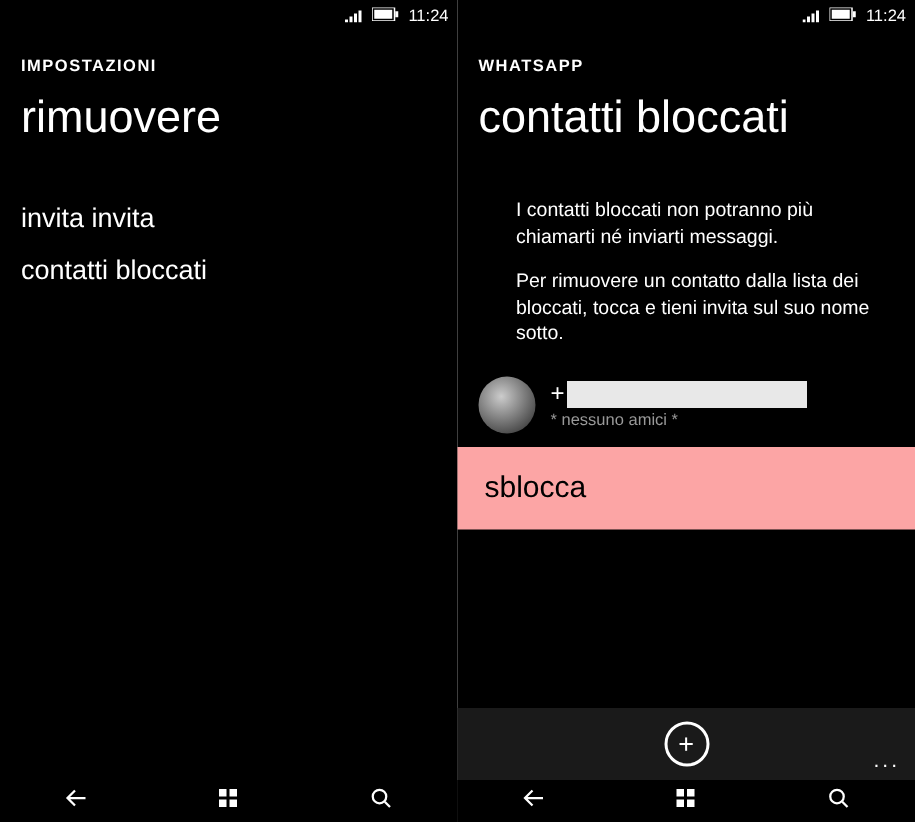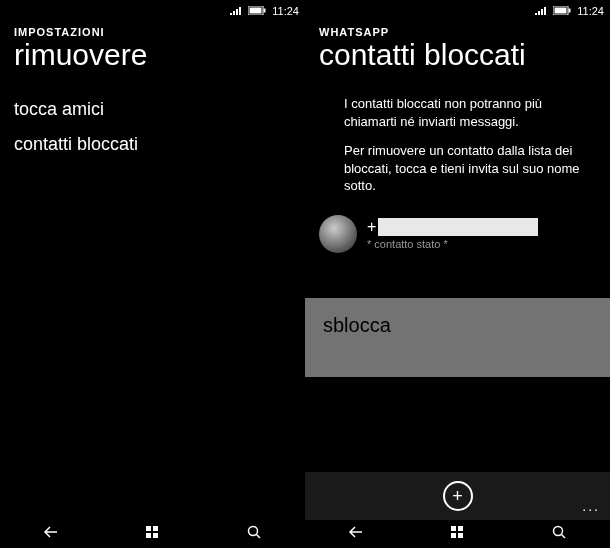--- a/index.html
+++ b/index.html
@@ -10,20 +10,21 @@
       display: flex;
       overflow: hidden;
     }
     .phone {
       width: 305px; height: 548px;
       background: #000;
       color: #fff;
       position: relative;
       display: flex;
       flex-direction: column;
+      gap: 12px;
     }
     .statusbar {
       height: 20px;
       display: flex;
       align-items: center;
       justify-content: flex-end;
       padding: 2px 6px 0 6px;
       font-size: 11px;
       gap: 6px;
     }
@@ -79,23 +80,23 @@
     }
     .plus { font-size: 16px; color: #fff; }
     .redact {
       width: 160px; height: 18px; background: #e8e8e8;
     }
     .status-text { font-size: 11px; color: #999; padding-top: 2px; }
     .context-menu {
       position: absolute;
       left: 0; right: 0;
       top: 298px;
-      background: #737373;
+      background: #fca5a5;
       color: #000;
-      padding: 16px 18px 40px 18px;
+      padding: 16px 18px 16px 18px;
       font-size: 20px;
       font-weight: 300;
     }
     .appbar {
       position: absolute;
       bottom: 28px; left: 0; right: 0;
       height: 48px;
       background: #1a1a1a;
       display: flex;
       align-items: center;
@@ -139,21 +140,21 @@
           <rect x="1.5" y="1.5" width="12" height="6" fill="#fff"></rect>
           <rect x="15.5" y="2.5" width="2" height="4" fill="#fff"></rect>
         </svg>
     </span>
     <span class="time">11:24</span>
   </div>
   <div class="header-small">IMPOSTAZIONI</div>
   <div class="header-large">rimuovere</div>
   <div class="content">
     <div>
-      <div class="menu-item">tocca amici</div>
+      <div class="menu-item">invita invita</div>
     </div>
     <div>
       <div class="menu-item">contatti bloccati</div>
     </div>
   </div>
   <div class="navbar">
     <span><svg viewBox="0 0 16 16">
           <path d="M14 8H3M7 3L2 8l5 5" stroke="#fff" stroke-width="1.5" fill="none"></path>
         </svg></span>
     <span><svg viewBox="0 0 16 16">
@@ -190,21 +191,21 @@
   <div class="content">
     <div class="desc">I contatti bloccati non potranno più chiamarti né inviarti messaggi.</div>
     <div class="desc">Per rimuovere un contatto dalla lista dei bloccati, tocca e tieni invita sul suo nome sotto.</div>
     <div class="contact-row">
       <div class="avatar"></div>
       <div class="contact-info">
         <div class="phone-num">
           <span class="plus">+</span>
           <span class="redact"></span>
         </div>
-        <div class="status-text">* contatto stato *</div>
+        <div class="status-text">* nessuno amici *</div>
       </div>
     </div>
   </div>
 
   <div class="context-menu">
     <div>sblocca</div>
   </div>
 
   <div class="appbar">
     <div class="circle-btn">

